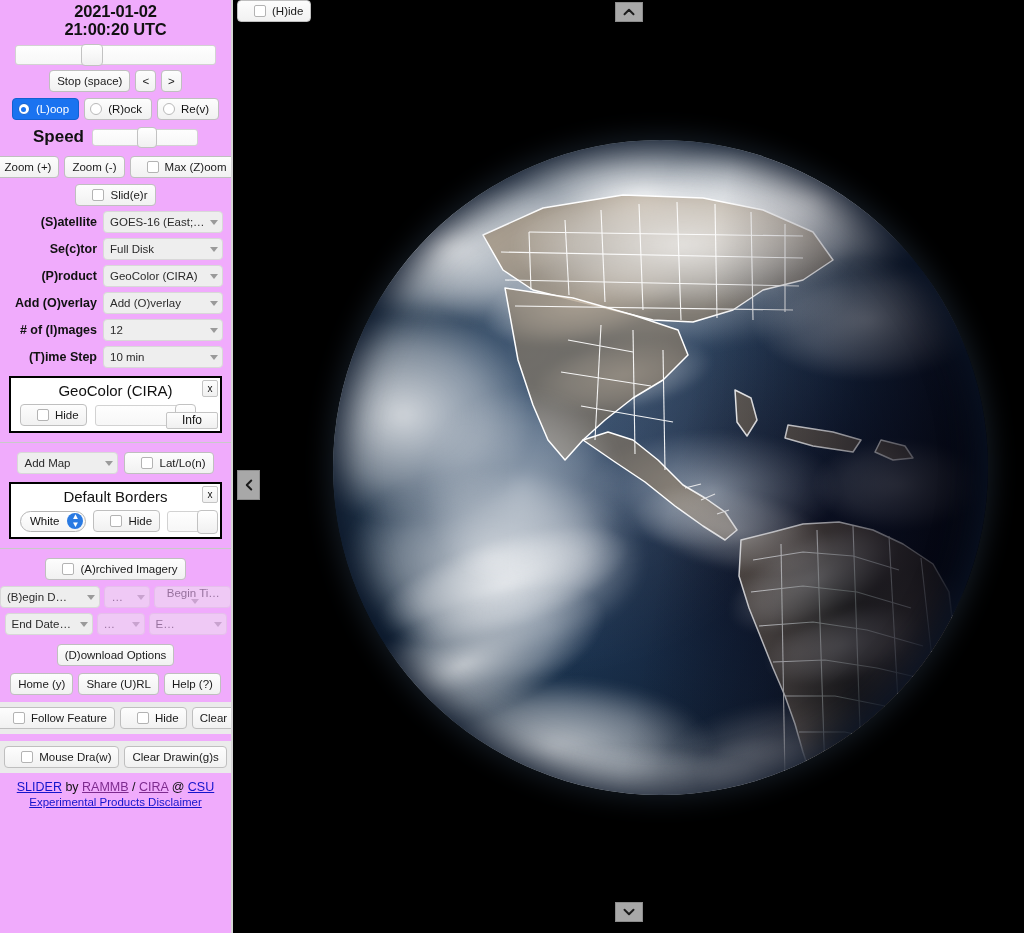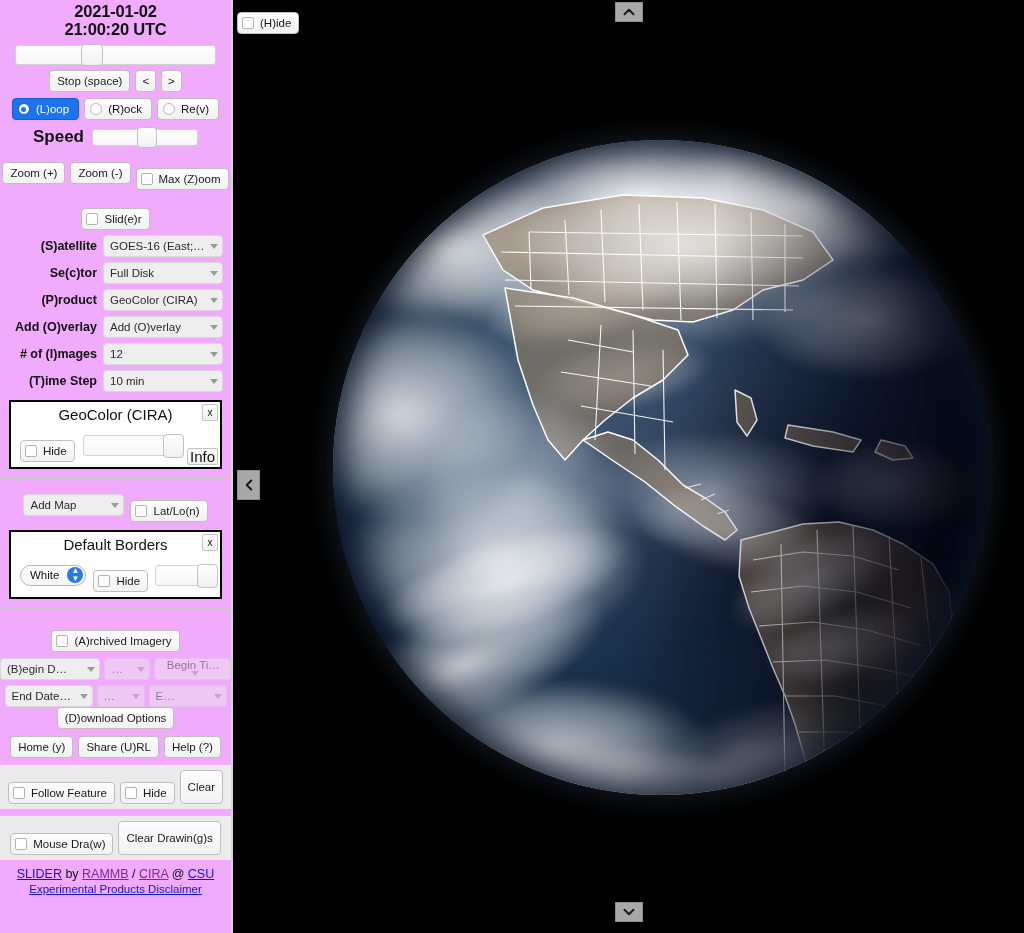--- a/index.html
+++ b/index.html
@@ -48,21 +48,21 @@
     border-radius: 4px;
     padding: 3px 7px;
     line-height: 14px;
     white-space: nowrap;
     cursor: default;
     display: inline-flex;
     align-items: center;
     justify-content: center;
   }
   .btn.sm { padding: 3px 6px; min-width: 20px; }
-  .btn.chk { padding-left: 4px; margin-top: 12px; }
+  .btn.chk { padding-left: 16px; }
   .chkbox {
     width: 12px; height: 12px;
     border: 1px solid #b3b3b3;
     background: #fff;
     border-radius: 2px;
     display: inline-block;
     margin-right: 6px;
     flex: 0 0 12px;
   }
 
@@ -176,22 +176,22 @@
     border: 1px solid #c4c4c4;
     background: linear-gradient(#fdfdfd,#f0f0f0);
     font-size: 10px; line-height: 15px;
     text-align: center; border-radius: 2px;
     cursor: default;
   }
   .panel .info-btn {
     position: absolute; right: 2px; bottom: 2px;
     border: 1px solid #c4c4c4;
     background: linear-gradient(#fdfdfd,#f0f0f0);
-    font-size: 15px; line-height: 13px;
-    padding: 1px 2px; border-radius: 2px;
+    font-size: 12px; line-height: 13px;
+    padding: 1px 15px; border-radius: 2px;
     cursor: default;
   }
   .panel-controls { display: flex; align-items: center; gap: 8px; padding-left: 4px; }
   .opacity {
     position: relative; height: 21px; flex: 1;
     max-width: 98px;
     background: linear-gradient(#fefefe,#f7f7f7);
     border: 1px solid #d2d2d2; border-radius: 3px;
   }
   .opacity .thumb {
@@ -495,21 +495,21 @@
       <div class="select" style="width:48px;opacity:.45;">
         <span class="txt">…</span>
         <span class="caret"></span>
       </div>
       <div class="select" style="width:78px;opacity:.45;gap:31px;">
         <span class="txt">End Tim…</span>
         <span class="caret"></span>
       </div>
     </div>
 
-    <div class="row" style="align-items:flex-end;">
+    <div class="row" style="margin-top:9px;align-items:flex-end;">
       <div class="btn">(D)ownload Options</div>
     </div>
 
     <div class="row" style="gap:5px;margin-top:7px;border-radius:11px;">
       <div class="btn">Home (y)</div>
       <div class="btn">Share (U)RL</div>
       <div class="btn">Help (?)</div>
     </div>
 
     <div class="gray-strip">

